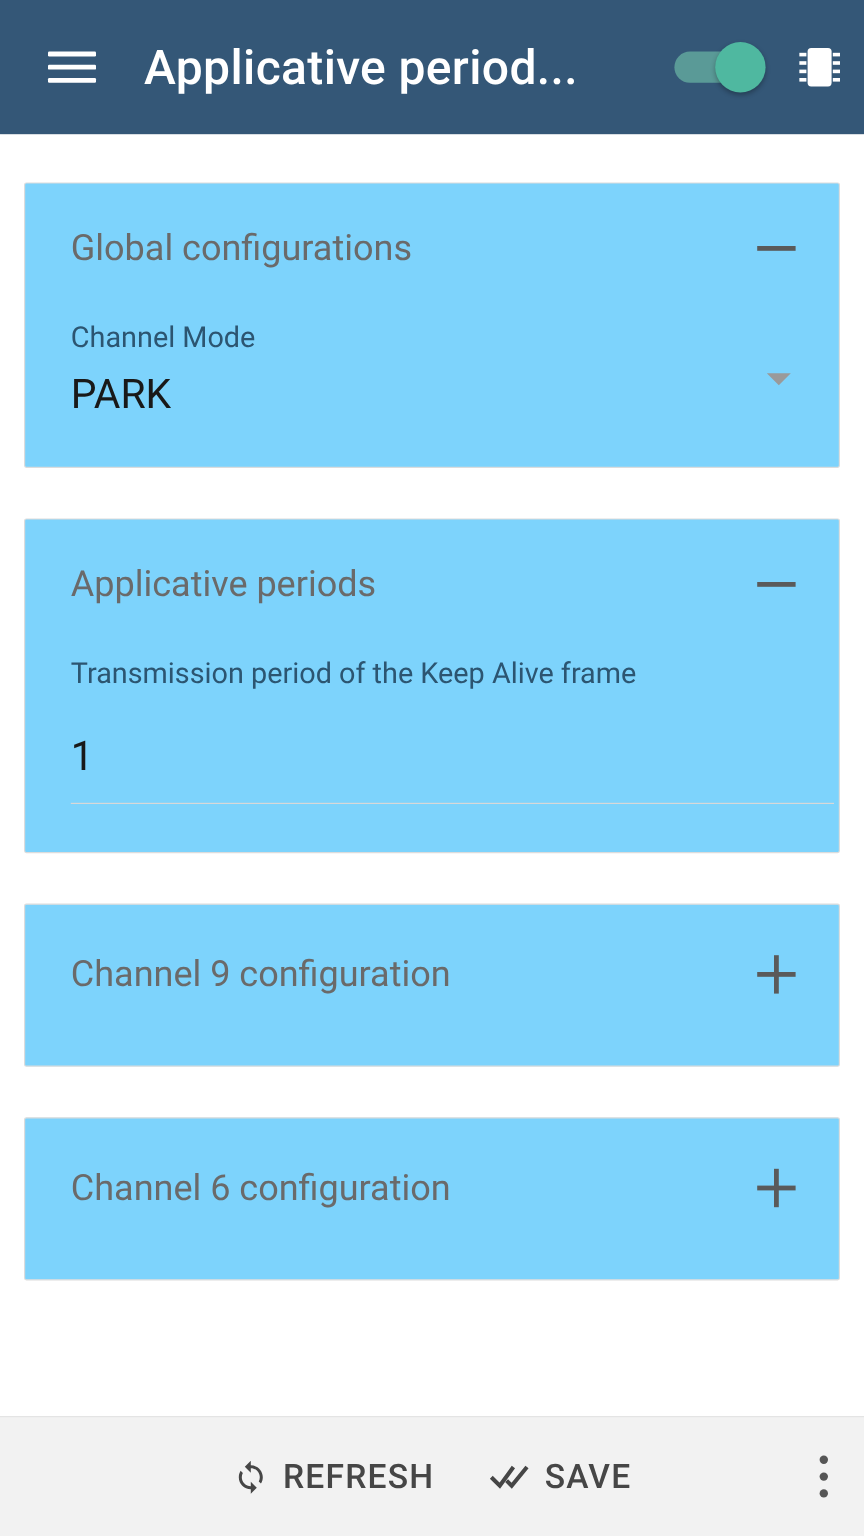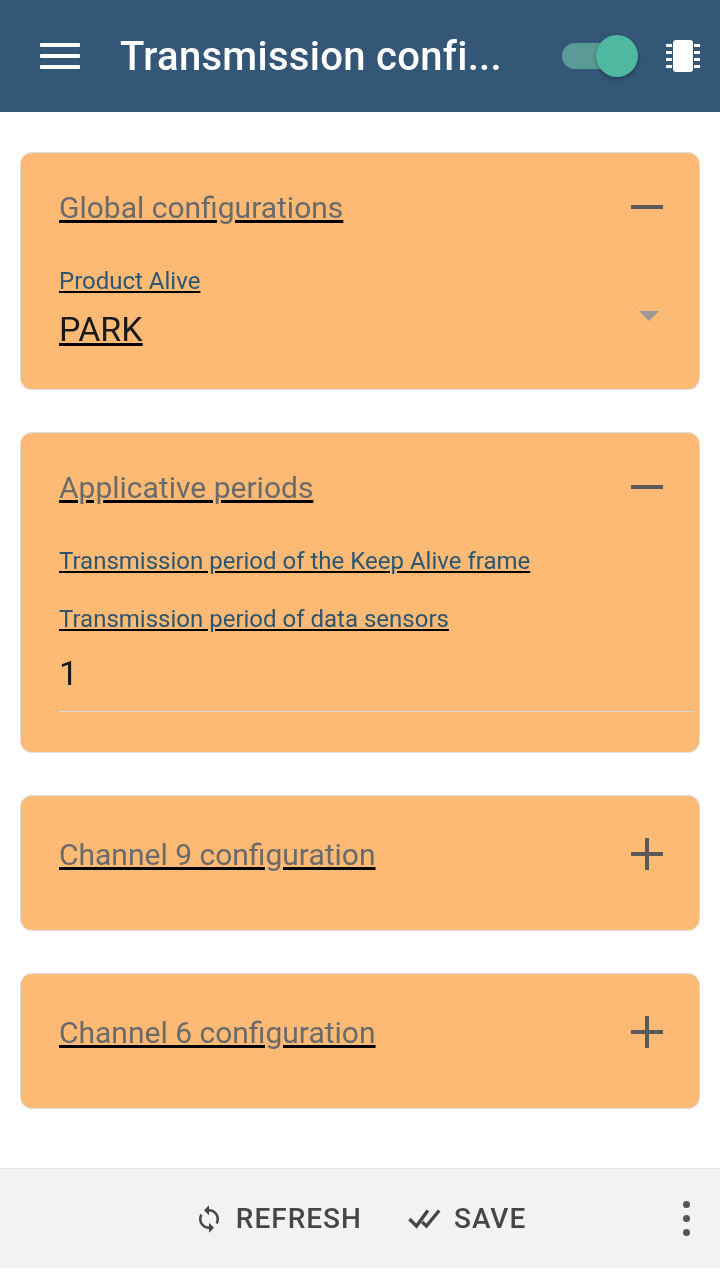--- a/index.html
+++ b/index.html
@@ -45,25 +45,24 @@
   
   .content {
     padding: 40px 20px 0 20px;
     height: calc(1280px - 112px - 100px);
     overflow: hidden;
     background: #fff;
   }
   
   .card {
     border: 1px solid #dcdcdc;
-    border-radius: 12px;
+    border-radius: 2px;
     margin-bottom: 42px;
     padding: 0;
-    background: #fdba74;
-    text-decoration: underline;
+    background: #7dd3fc;
   }
   .card-header {
     display: flex;
     align-items: center;
     justify-content: space-between;
     padding: 36px 34px 24px 38px;
   }
   .card-title {
     font-size: 30px;
     color: #6a6a6a;
@@ -105,21 +104,21 @@
     padding: 6px 0 18px 0;
     outline: none;
     background: transparent;
     font-family: inherit;
   }
   
   .card-collapsed .card-header { padding: 40px 34px 58px 38px; }
   
   .bottom-bar {
     position: absolute;
-    bottom: 12px; left: 0; width: 720px;
+    bottom: 0; left: 0; width: 720px;
     height: 100px;
     background: #f2f2f2;
     border-top: 1px solid #e4e4e4;
     display: flex;
     align-items: center;
     justify-content: center;
     gap: 46px;
   }
   .action-btn {
     display: flex;
@@ -141,21 +140,21 @@
 </style>
 </head>
 <body>
 
 <div class="app-bar">
   <div class="menu-icon">
     <span></span>
       <span></span>
       <span></span>
   </div>
-  <div class="app-title">Transmission confi...</div>
+  <div class="app-title">Applicative period...</div>
   <div class="toggle">
     <div class="toggle-track"></div>
     <div class="toggle-thumb"></div>
   </div>
   <div class="chip-icon">
     <svg width="34" height="44" viewBox="0 0 34 44">
       <rect x="7" y="6" width="20" height="32" rx="3" fill="#fff"></rect>
       <rect x="0" y="10" width="6" height="3" fill="#fff"></rect>
       <rect x="0" y="17" width="6" height="3" fill="#fff"></rect>
       <rect x="0" y="24" width="6" height="3" fill="#fff"></rect>
@@ -173,21 +172,21 @@
   <div class="card">
     <div class="card-header">
       <div class="card-title">Global configurations</div>
       <div class="collapse-icon">
         <svg width="36" height="36" viewBox="0 0 36 36">
             <rect x="2" y="16" width="32" height="4" fill="#5a5a5a"></rect>
           </svg>
       </div>
     </div>
     <div class="card-body">
-      <div class="field-label">Product Alive</div>
+      <div class="field-label">Channel Mode</div>
       <div class="field-row">
         <div class="field-value">PARK</div>
         <div class="dropdown-caret">
           <svg width="24" height="14" viewBox="0 0 24 14">
               <polygon points="2,2 22,2 12,12" fill="#9a9a9a"></polygon>
             </svg>
         </div>
       </div>
     </div>
   </div>
@@ -199,21 +198,20 @@
         <svg width="36" height="36" viewBox="0 0 36 36">
             <rect x="2" y="16" width="32" height="4" fill="#5a5a5a"></rect>
           </svg>
       </div>
     </div>
     <div class="card-body-tp">
       <div class="input-group">
         <div class="field-label">Transmission period of the Keep Alive frame</div>
       </div>
       <div class="input-group" style="margin-bottom:0">
-        <div class="field-label">Transmission period of data sensors</div>
         <input class="input-line" type="text" value="1" style="">
       </div>
     </div>
   </div>
 
   <div class="card card-collapsed">
     <div class="card-header">
       <div class="card-title">Channel 9 configuration</div>
       <div class="expand-icon">
         <svg width="36" height="36" viewBox="0 0 36 36">

